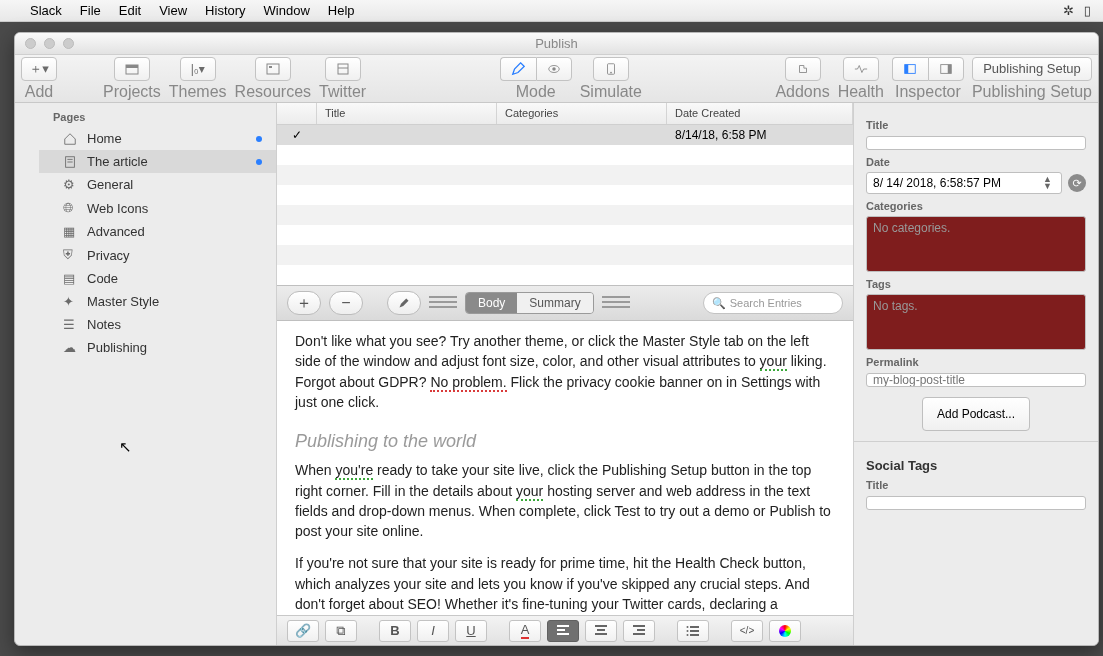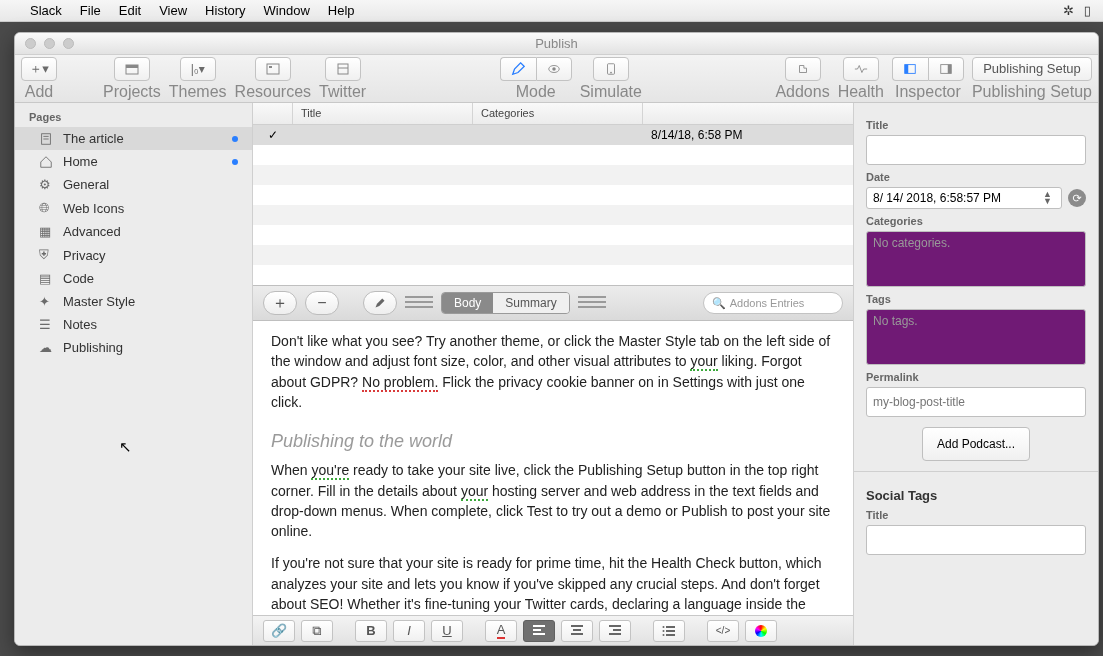--- a/index.html
+++ b/index.html
@@ -28,21 +28,21 @@
 .tlbl { font-size: 16px; color: #888; }
 .seg { display: flex; }
 .seg .tbtn { border-radius: 0; border-right-width: 0; }
 .seg .tbtn:first-child { border-radius: 4px 0 0 4px; }
 .seg .tbtn:last-child { border-radius: 0 4px 4px 0; border-right-width: 1px; }
 .toolbar .spacer { flex: 1; }
 .publish-btn { height: 24px; padding: 0 10px; border: 1px solid #c3c3c3; background: linear-gradient(#ffffff,#f0f0f0); border-radius: 4px; display: flex; align-items: center; color: #555; }
 
 
 .main { flex: 1; display: flex; overflow: hidden; }
-.sidebar { width: 238px; background: #ececec; border-right: 1px solid #cfcfcf; overflow: hidden; }
+.sidebar { width: 238px; background: #ececec; border-right: 1px solid #cfcfcf; overflow: hidden; margin-left: 24px; }
 .sidebar .section-hdr { font-size: 11px; font-weight: 600; color: #666; padding: 8px 14px 4px; }
 .sb-item { display: flex; align-items: center; gap: 8px; padding: 4px 14px 4px 24px; color: #333; font-size: 13px; position: relative; }
 .sb-item .icon { width: 16px; display: inline-flex; color: #6b6b6b; }
 .sb-item.sel { background: #d9d9d9; }
 .sb-item .bluedot { position: absolute; right: 14px; top: 50%; transform: translateY(-50%); width: 6px; height: 6px; background: #2a7fff; border-radius: 50%; }
 
 
 .center { flex: 1; display: flex; flex-direction: column; border-right: 1px solid #cfcfcf; }
 .listhdr { height: 22px; background: linear-gradient(#f9f9f9,#ececec); border-bottom: 1px solid #cfcfcf; display: flex; font-size: 11px; color: #444; }
 .listhdr .col { border-right: 1px solid #d4d4d4; padding: 4px 8px; }
@@ -79,25 +79,25 @@
 
 .fmtbar { height: 30px; background: linear-gradient(#f3f3f3,#e2e2e2); border-top: 1px solid #c8c8c8; display: flex; align-items: center; padding: 0 10px; gap: 6px; }
 .fbt { width: 32px; height: 22px; border: 1px solid #c3c3c3; background: linear-gradient(#fff,#f0f0f0); border-radius: 3px; display: flex; align-items: center; justify-content: center; color: #555; font-size: 13px; }
 .fbt.dark { background: #707070; color: #fff; border-color: #606060; }
 .fbt .underline { text-decoration: underline; }
 .fbt svg { width: 14px; height: 14px; }
 
 
 .inspector { width: 244px; background: #ececec; overflow: auto; padding: 10px 12px; }
 .inspector .ilbl { font-size: 11px; font-weight: 600; color: #666; margin: 6px 0 4px; }
-.inspector input[type=text] { width: 100%; height: 30px; border: 1px solid #bfbfbf; background: #fff; border-radius: 3px; padding: 0 6px; font-size: 12px; }
+.inspector input[type=text] { width: 100%; height: 14px; border: 1px solid #bfbfbf; background: #fff; border-radius: 3px; padding: 0 6px; font-size: 12px; }
 .inspector .datefield { display: flex; align-items: center; gap: 6px; }
 .inspector .dateinput { flex: 1; height: 22px; border: 1px solid #bfbfbf; background: #fff; border-radius: 3px; display: flex; align-items: center; padding: 0 6px; font-size: 12px; justify-content: space-between; }
 .inspector .stepper { width: 12px; font-size: 9px; color: #666; display: flex; flex-direction: column; line-height: 7px; }
-.multiline { width: 100%; height: 56px; border: 1px solid #bfbfbf; background: #701a75; border-radius: 3px; padding: 4px 6px; font-size: 12px; color: #999; }
+.multiline { width: 100%; height: 56px; border: 1px solid #bfbfbf; background: #7f1d1d; border-radius: 3px; padding: 4px 6px; font-size: 12px; color: #999; }
 .podbtn { display: block; margin: 10px auto; padding: 9px 14px; border: 1px solid #bfbfbf; background: linear-gradient(#fff,#f0f0f0); border-radius: 4px; font-size: 12px; }
 .divider { height: 1px; background: #cfcfcf; margin: 10px -12px; }
 .inspector h4 { font-size: 13px; font-weight: 600; color: #333; margin: 16px 0 4px; }
 .circlebtn { width: 18px; height: 18px; border-radius: 50%; background: #8b8b8b; color: #fff; display: flex; align-items: center; justify-content: center; font-size: 11px; }
 
 svg { display: block; }
 .cursor { position: absolute; left: 104px; top: 405px; font-size: 15px; color: #000; pointer-events:none; }
 </style>
 </head>
 <body>
@@ -234,38 +234,38 @@
     <div class="tgroup">
       <div class="publish-btn">Publishing Setup</div>
       <div class="tlbl">Publishing Setup</div>
     </div>
   </div>
 
   <div class="main">
 
     <div class="sidebar">
       <div class="section-hdr">Pages</div>
+      <div class="sb-item">
+        <span class="icon">
+            <svg viewBox="0 0 16 16" width="14" height="14">
+              <path d="M2 8 L8 2 L14 8 V14 H2 Z" fill="none" stroke="#6b6b6b"></path>
+            </svg>
+          </span>
+        <span>Home</span>
+        <span class="bluedot"></span>
+      </div>
       <div class="sb-item sel">
         <span class="icon">
             <svg viewBox="0 0 16 16" width="14" height="14">
               <rect x="3" y="2" width="10" height="12" fill="none" stroke="#6b6b6b"></rect>
               <line x1="5" y1="5" x2="11" y2="5" stroke="#6b6b6b"></line>
               <line x1="5" y1="8" x2="11" y2="8" stroke="#6b6b6b"></line>
             </svg>
           </span>
         <span>The article</span>
-        <span class="bluedot"></span>
-      </div>
-      <div class="sb-item">
-        <span class="icon">
-            <svg viewBox="0 0 16 16" width="14" height="14">
-              <path d="M2 8 L8 2 L14 8 V14 H2 Z" fill="none" stroke="#6b6b6b"></path>
-            </svg>
-          </span>
-        <span>Home</span>
         <span class="bluedot"></span>
       </div>
 
       <div class="sb-item">
           <span class="icon">⚙</span>
           <span>General</span>
         </div>
       <div class="sb-item">
           <span class="icon">🌐︎</span>
           <span>Web Icons</span>
@@ -295,20 +295,21 @@
           <span>Publishing</span>
         </div>
       <span class="cursor">↖</span>
     </div>
 
     <div class="center">
       <div class="listhdr">
         <div class="col col-check"></div>
         <div class="col col-title">Title</div>
         <div class="col col-cat">Categories</div>
+        <div class="col col-date">Date Created</div>
       </div>
       <div class="listbody">
         <div class="row sel">
           <div class="cell chk">✓</div>
           <div class="cell" style="width:180px"></div>
           <div class="cell" style="width:170px"></div>
           <div class="cell">8/14/18, 6:58 PM</div>
         </div>
         <div class="row"></div>
           <div class="row"></div>
@@ -329,21 +330,21 @@
             </svg>
           </div>
         <span class="lines"></span>
         <div class="segbtn">
           <div class="active">Body</div>
           <div class="inactive">Summary</div>
         </div>
         <span class="lines"></span>
         <div class="searchbox">
           <span>🔍</span>
-          <span>Addons Entries</span>
+          <span>Search Entries</span>
         </div>
       </div>
 
       <div class="docbody">
         <p><span>Don't like what you see? Try another theme, or click the Master Style tab on the left side of the window and adjust font size, color, and other visual attributes to </span><span class="greenmark">your</span><span> liking. Forgot about GDPR? </span><span class="spellmark">No problem.</span><span> Flick the privacy cookie banner on in Settings with just one click.</span></p>
         <h3>Publishing to the world</h3>
         <p><span>When </span><span class="greenmark">you're</span><span> ready to take your site live, click the Publishing Setup button in the top right corner. Fill in the details about </span><span class="greenmark">your</span><span> hosting server and web address in the text fields and drop-down menus. When complete, click Test to try out a demo or Publish to post your site online.</span></p>
         <p><span>If you're not sure that your site is ready for prime time, hit the Health Check button, which analyzes your site and lets you know if you've skipped any crucial steps. And don't forget about SEO! Whether it's fine-tuning your Twitter cards, declaring a language inside the HTML code, or specifying custom </span></p>
       </div>
 

